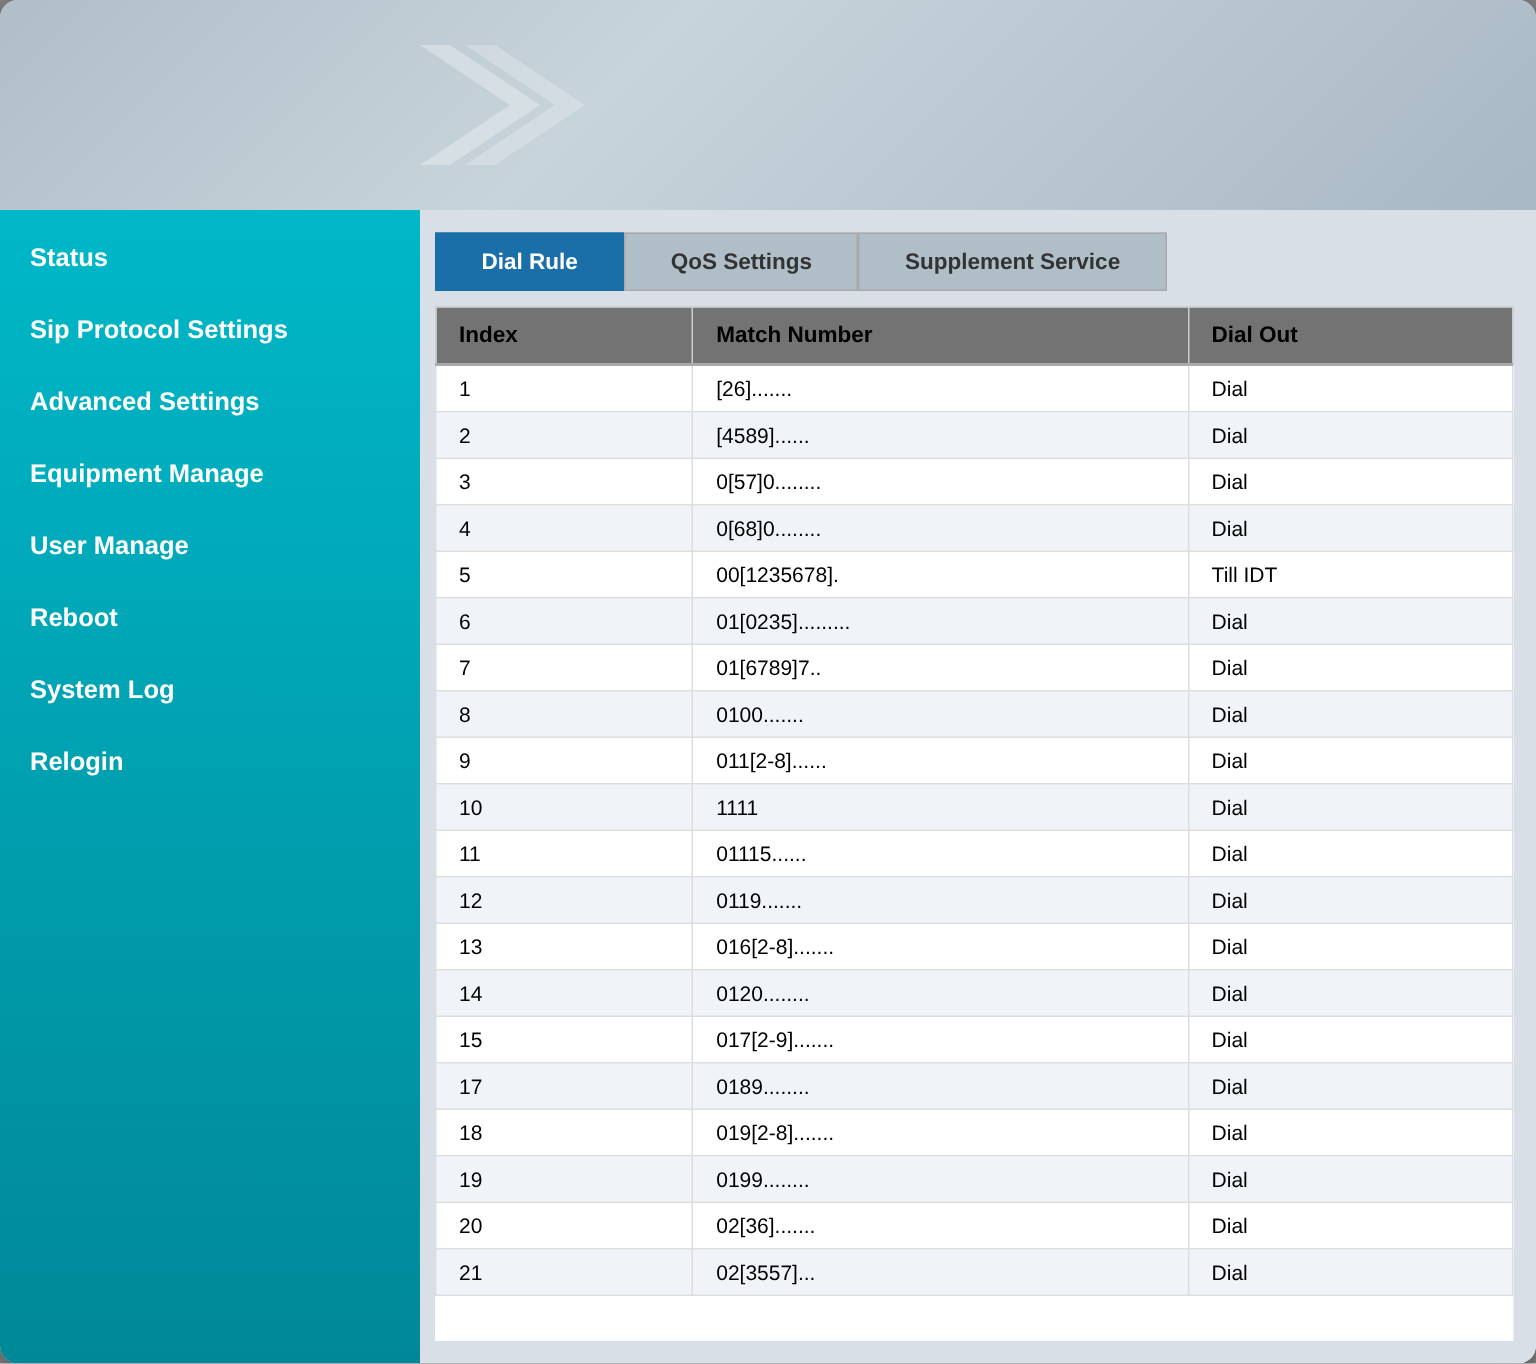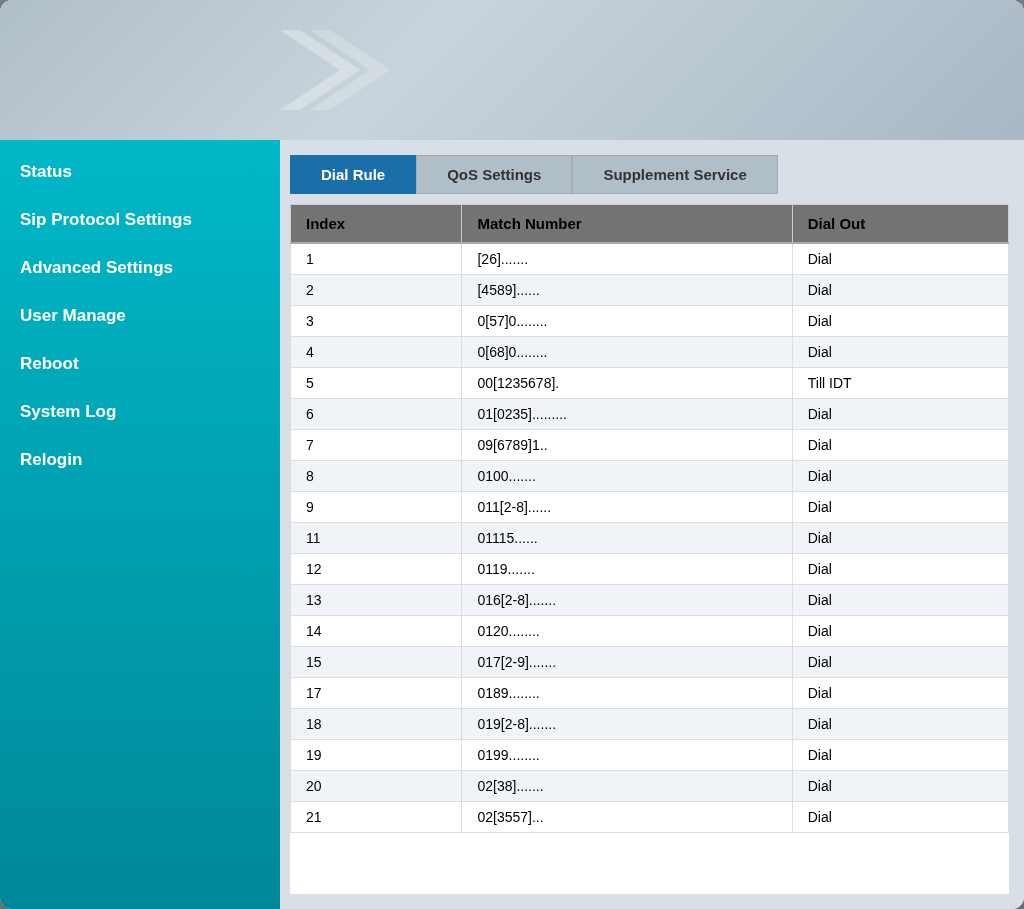--- a/index.html
+++ b/index.html
@@ -198,20 +198,21 @@
     </div>
   </div>
 
   <div class="main">
 
     <nav class="sidebar">
     <a class="sidebar-item">Status</a>
         <a class="sidebar-item">Sip Protocol
 Settings</a>
         <a class="sidebar-item">Advanced Settings</a>
+        <a class="sidebar-item">Equipment Manage</a>
         <a class="sidebar-item">User Manage</a>
         <a class="sidebar-item">Reboot</a>
         <a class="sidebar-item">System Log</a>
         <a class="sidebar-item">Relogin</a>
       </nav>
 
     <div class="content">
 
       <div class="tabs">
       <div class="tab active">Dial Rule</div>
@@ -254,34 +255,39 @@
                 <td>00[1235678].</td>
                 <td>Till IDT</td>
               </tr>
               <tr>
                 <td>6</td>
                 <td>01[0235].........</td>
                 <td>Dial</td>
               </tr>
               <tr>
                 <td>7</td>
-                <td>09[6789]1..</td>
+                <td>01[6789]7..</td>
                 <td>Dial</td>
               </tr>
               <tr>
                 <td>8</td>
                 <td>0100.......</td>
                 <td>Dial</td>
               </tr>
               <tr>
                 <td>9</td>
                 <td>011[2-8]......</td>
                 <td>Dial</td>
               </tr>
               <tr>
+                <td>10</td>
+                <td>1111</td>
+                <td>Dial</td>
+              </tr>
+              <tr>
                 <td>11</td>
                 <td>01115......</td>
                 <td>Dial</td>
               </tr>
               <tr>
                 <td>12</td>
                 <td>0119.......</td>
                 <td>Dial</td>
               </tr>
               <tr>
@@ -309,21 +315,21 @@
                 <td>019[2-8].......</td>
                 <td>Dial</td>
               </tr>
               <tr>
                 <td>19</td>
                 <td>0199........</td>
                 <td>Dial</td>
               </tr>
               <tr>
                 <td>20</td>
-                <td>02[38].......</td>
+                <td>02[36].......</td>
                 <td>Dial</td>
               </tr>
               <tr>
                 <td>21</td>
                 <td>02[3557]...</td>
                 <td>Dial</td>
               </tr>
             </tbody>
         </table>
       </div>

